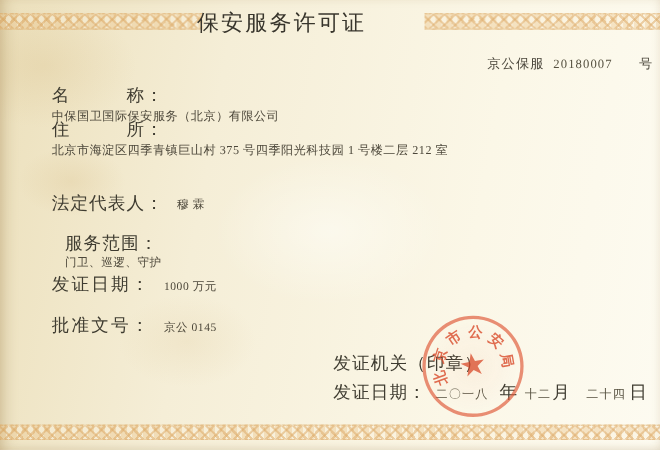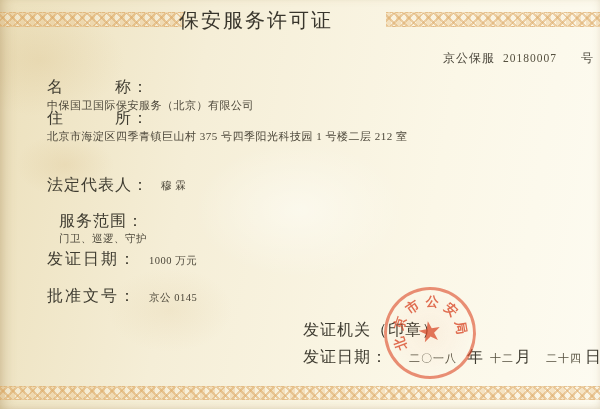--- a/index.html
+++ b/index.html
@@ -53,21 +53,21 @@
   .row-legal{top:175px;align-items:center;}
   .row-scope{top:211px;flex-direction:column;}
   .row-capital{top:249px;}
   .row-approval{top:286px;}
   .row-legal .value,.row-scope .value,.row-capital .value,.row-approval .value{margin-left:12px;font-size:10.5px;}
   .row-capital .label,.row-approval .label{letter-spacing:2px;}
 
   .issuer-line{position:absolute;left:303px;top:320px;font-size:16px;letter-spacing:1px;color:#3f3c31;}
   .date-line{position:absolute;left:303px;top:347px;font-size:16px;letter-spacing:1px;color:#3f3c31;white-space:pre;}
   .date-line .dv{font-size:11px;color:#55503f;letter-spacing:1px;}
-  .dv-year{margin-left:21px;}
+  .dv-year{margin-left:8px;}
   .du-year{margin-left:10px;}
   .dv-month{margin-left:6px;}
   .du-month{margin-left:1px;}
   .dv-day{margin-left:14px;}
   .du-day{margin-left:3px;}
 
   
   .seal{
     position:absolute;left:384px;top:287px;width:86px;height:86px;
     border:3px solid rgba(222,81,47,.72);border-radius:50%;

